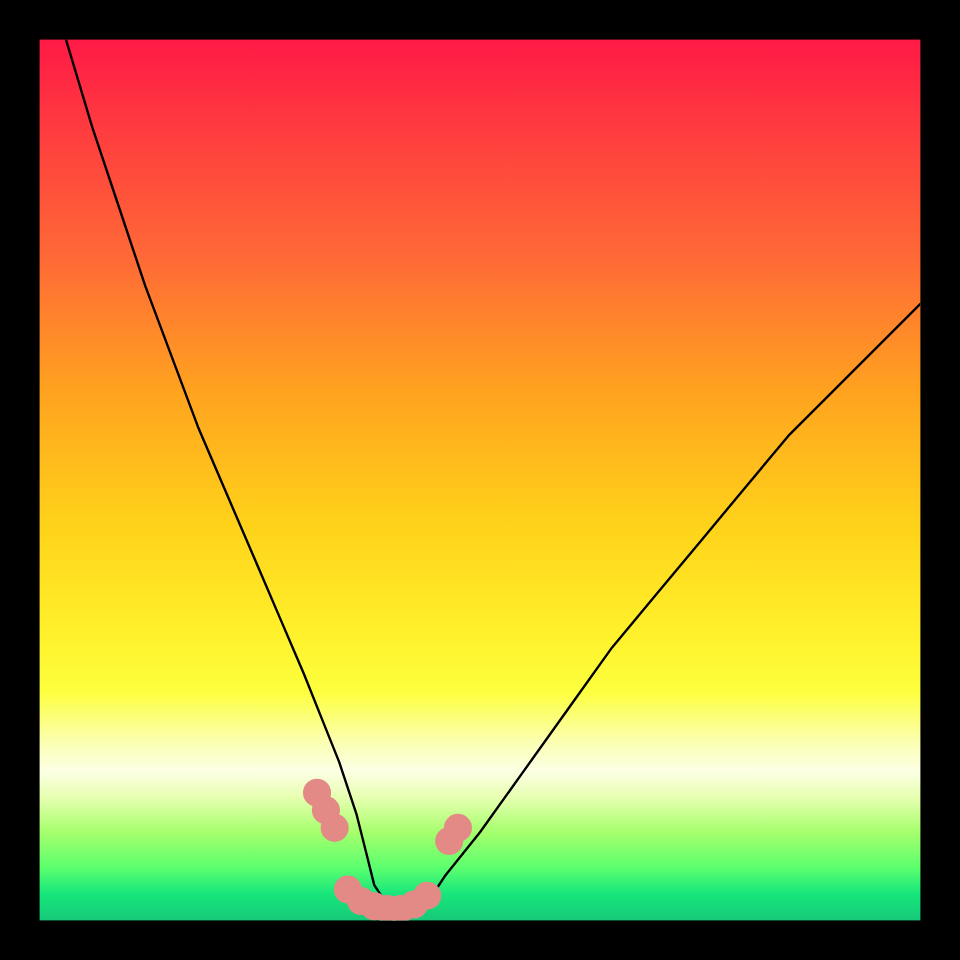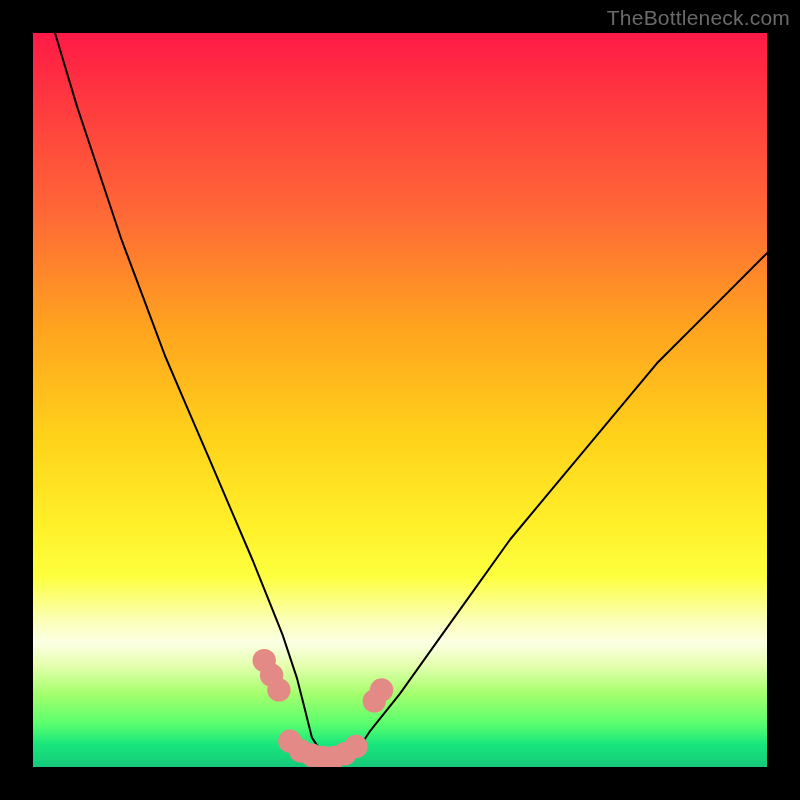--- a/index.html
+++ b/index.html
@@ -78,14 +78,13 @@
           <circle cx="278.9" cy="722.3" r="11.7" fill="#e48a86"></circle>
           <circle cx="289.9" cy="724.5" r="11.7" fill="#e48a86"></circle>
           <circle cx="300.9" cy="724.5" r="11.7" fill="#e48a86"></circle>
           <circle cx="311.9" cy="720.8" r="11.7" fill="#e48a86"></circle>
           <circle cx="323.0" cy="713.4" r="11.7" fill="#e48a86"></circle>
           <circle cx="341.3" cy="667.9" r="11.7" fill="#e48a86"></circle>
           <circle cx="348.6" cy="656.9" r="11.7" fill="#e48a86"></circle>
         </g>
     </svg>
   </div>
-  <div class="watermark">TheBottleneck.com</div>
 </div>
 
 </body></html>

